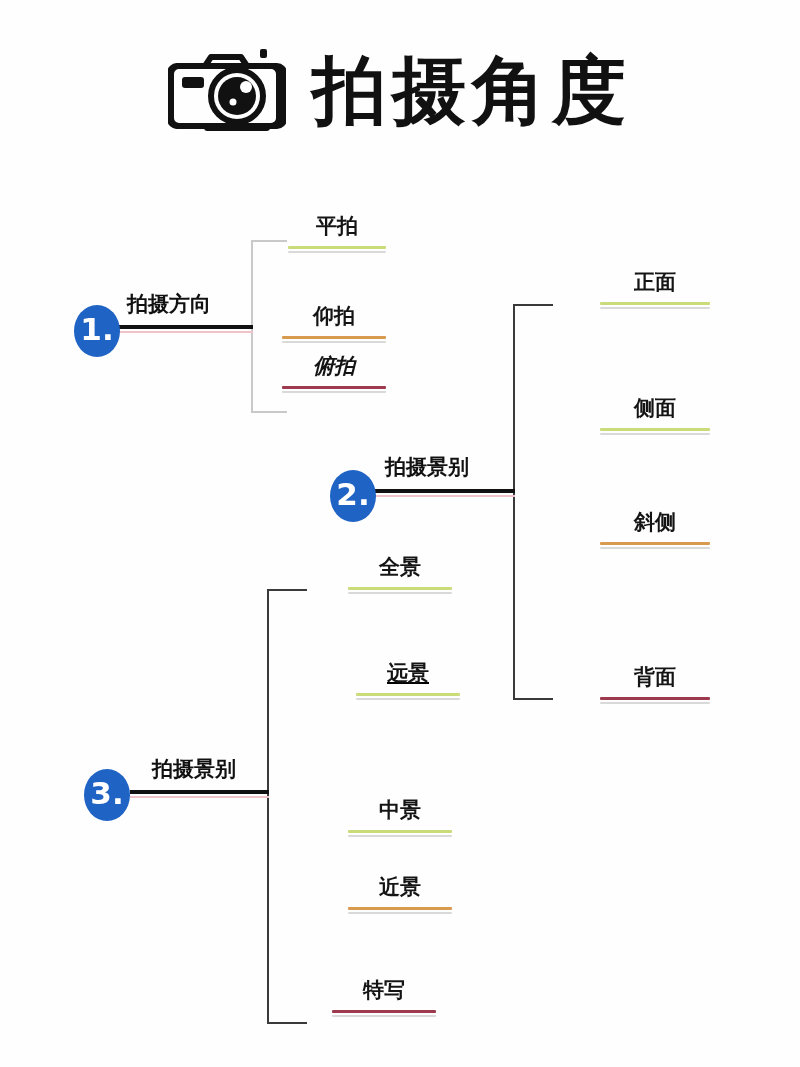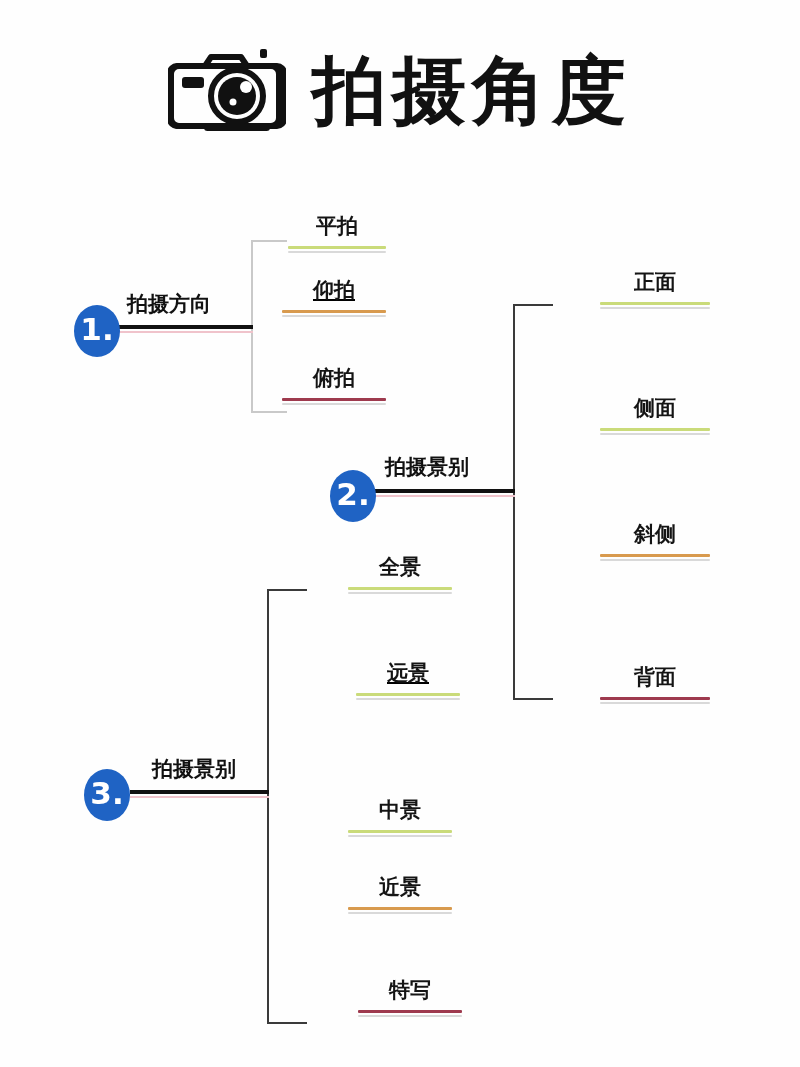--- a/index.html
+++ b/index.html
@@ -176,26 +176,26 @@
     <div class="branch-label" style="left:127px; top:294px;">拍摄方向</div>
     <div class="stem" style="left:119px; top:325px; width:134px;"></div>
 
     <div class="bracket light" style="left:251px; top:240px; width:36px; height:173px;"></div>
 
     <div class="leaf" style="left:288px; top:216px; width:98px;">
       <span class="leaf-text">平拍</span>
       <div class="leaf-rule" style="background:#cadb7a;"></div>
     </div>
 
-    <div class="leaf" style="left:282px; top:280px; width:104px;text-decoration:underline;">
+    <div class="leaf" style="left:282px; top:306px; width:104px;">
       <span class="leaf-text">仰拍</span>
       <div class="leaf-rule" style="background:#d89a4e;"></div>
     </div>
 
-    <div class="leaf" style="left:282px; top:368px; width:104px;">
+    <div class="leaf" style="left:282px; top:356px; width:104px;font-style:italic;">
       <span class="leaf-text">俯拍</span>
       <div class="leaf-rule" style="background:#9e3a4e;"></div>
     </div>
   </div>
 
   <div class="branch">
     <div class="badge" style="left:330px; top:470px;">2.</div>
     <div class="branch-label" style="left:385px; top:457px;">拍摄景别</div>
     <div class="stem" style="left:375px; top:489px; width:140px;"></div>
 
@@ -204,21 +204,21 @@
     <div class="leaf" style="left:600px; top:272px; width:110px;">
       <span class="leaf-text">正面</span>
       <div class="leaf-rule" style="background:#cadb7a;"></div>
     </div>
 
     <div class="leaf" style="left:600px; top:398px; width:110px;">
       <span class="leaf-text">侧面</span>
       <div class="leaf-rule" style="background:#cadb7a;"></div>
     </div>
 
-    <div class="leaf" style="left:600px; top:524px; width:110px;">
+    <div class="leaf" style="left:600px; top:512px; width:110px;">
       <span class="leaf-text">斜侧</span>
       <div class="leaf-rule" style="background:#d89a4e;"></div>
     </div>
 
     <div class="leaf" style="left:600px; top:667px; width:110px;">
       <span class="leaf-text">背面</span>
       <div class="leaf-rule" style="background:#9e3a4e;"></div>
     </div>
   </div>
 
@@ -242,19 +242,19 @@
     <div class="leaf" style="left:348px; top:800px; width:104px;">
       <span class="leaf-text">中景</span>
       <div class="leaf-rule" style="background:#cadb7a;"></div>
     </div>
 
     <div class="leaf" style="left:348px; top:877px; width:104px;">
       <span class="leaf-text">近景</span>
       <div class="leaf-rule" style="background:#d89a4e;"></div>
     </div>
 
-    <div class="leaf" style="left:358px; top:980px; width:104px;">
+    <div class="leaf" style="left:332px; top:980px; width:104px;">
       <span class="leaf-text">特写</span>
       <div class="leaf-rule" style="background:#9e3a4e;"></div>
     </div>
   </div>
 
 </div>
 
 </body></html>

